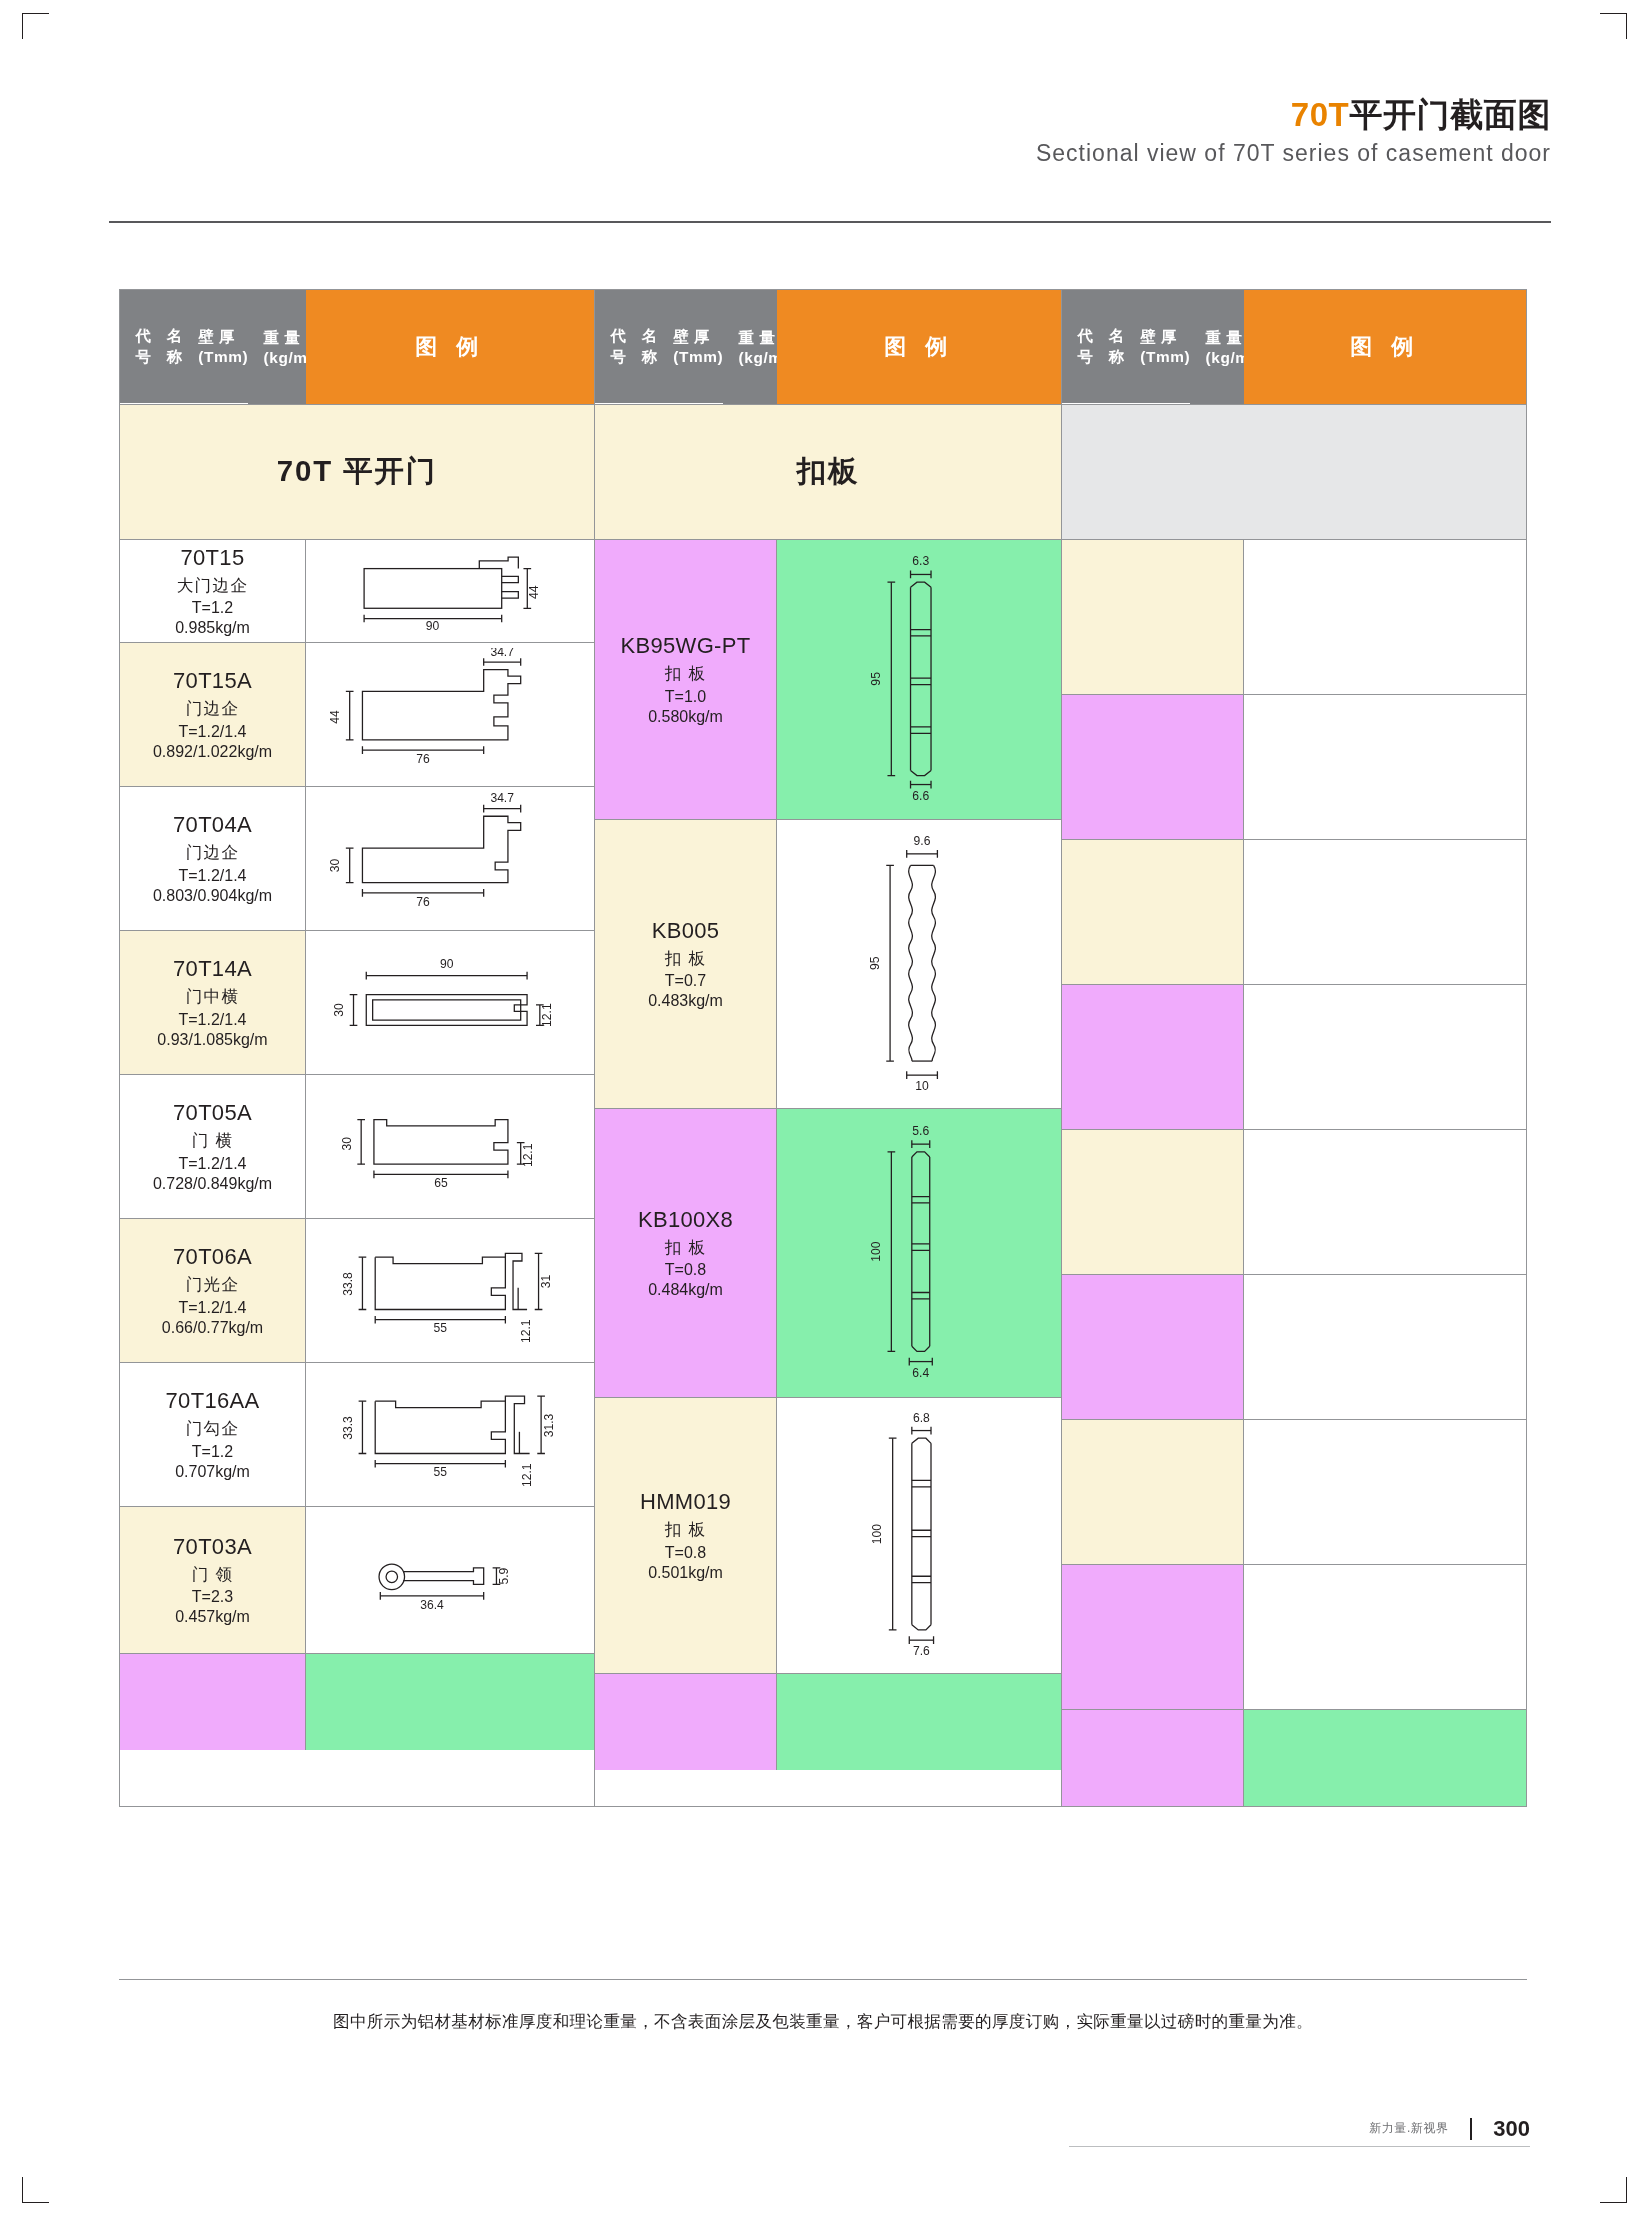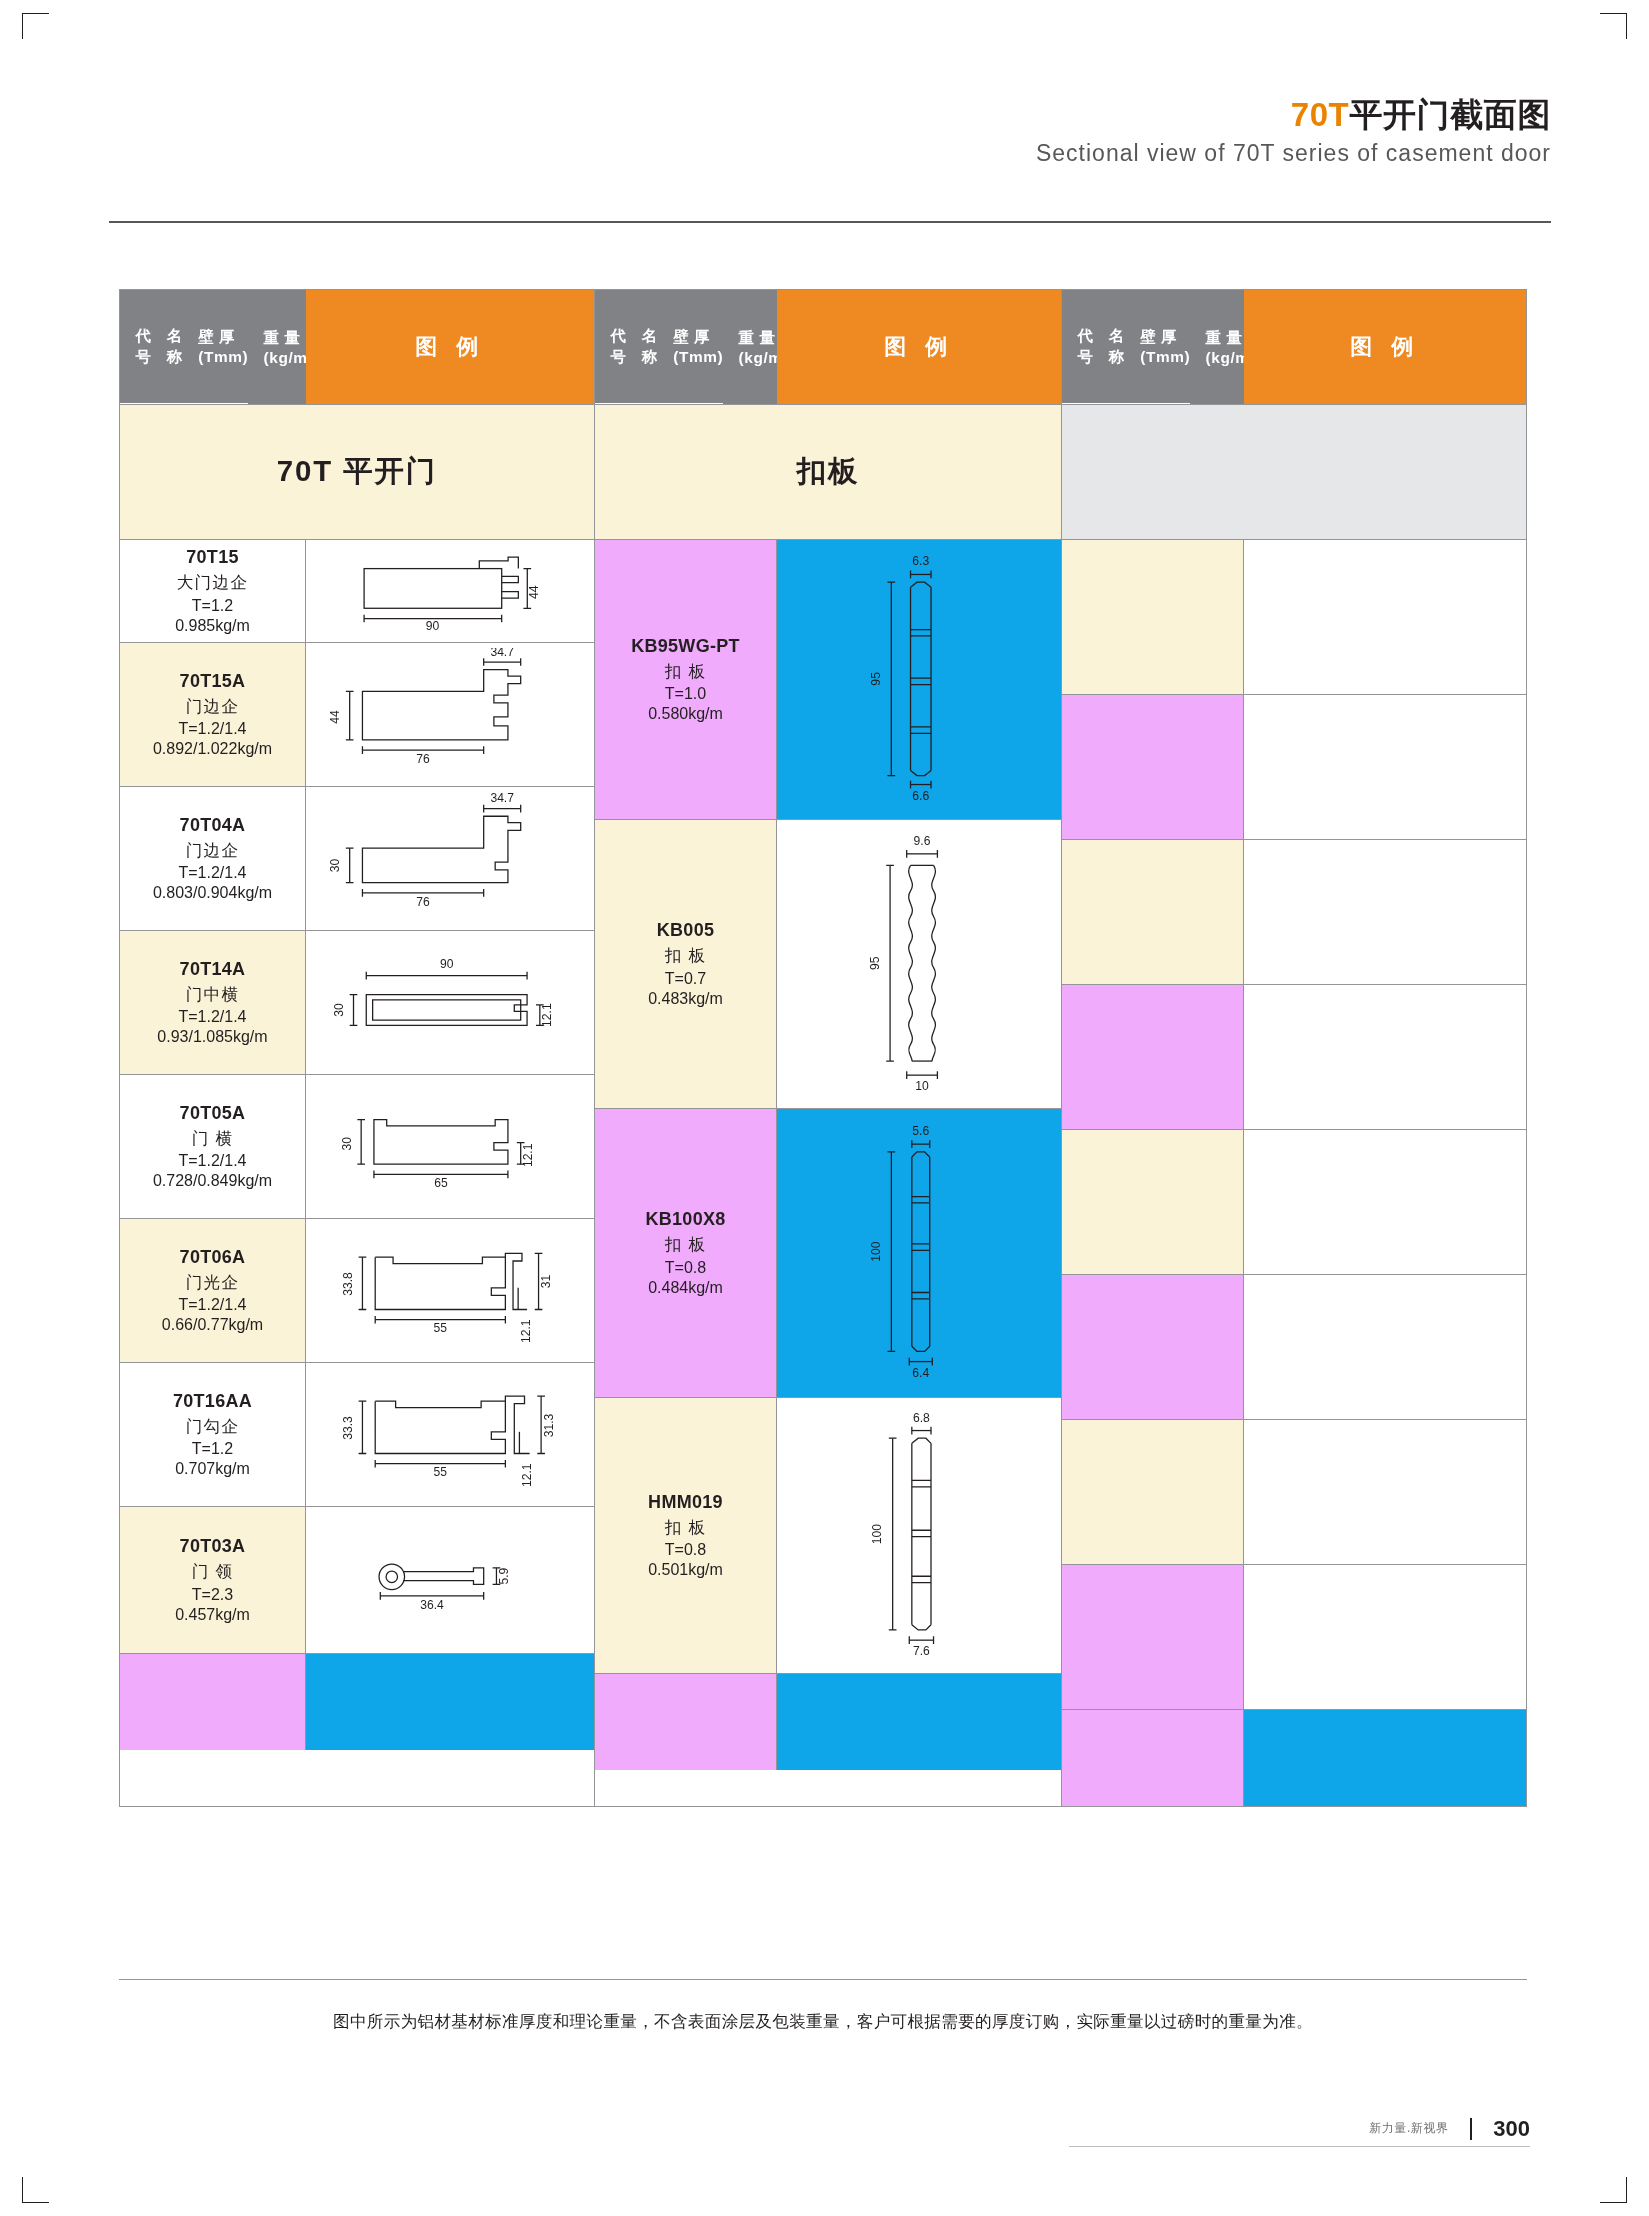--- a/index.html
+++ b/index.html
@@ -165,24 +165,24 @@
   .cell-info.grey { background: #f0abfc; }
   .cell-fig {
     flex: 1;
     position: relative;
     box-sizing: border-box;
     background: #ffffff;
     display: flex;
     align-items: center;
     justify-content: center;
   }
-  .cell-fig.grey { background: #0ea5e9; text-decoration: underline; }
+  .cell-fig.grey { background: #86efac; text-decoration: underline; }
   .code {
-    font-size: 18px;
-    font-weight: bold;
+    font-size: 22px;
+    font-weight: normal;
     letter-spacing: 0.3px;
     margin-bottom: 3.8px;
   }
   .nm { font-size: 16.6px; letter-spacing: 1.3px; margin-bottom: 2.6px; }
   .tv { font-size: 16px; margin-bottom: 1.9px; }
   .wt { font-size: 16px; }
 
   .fig-svg { display: block; }
 
   

